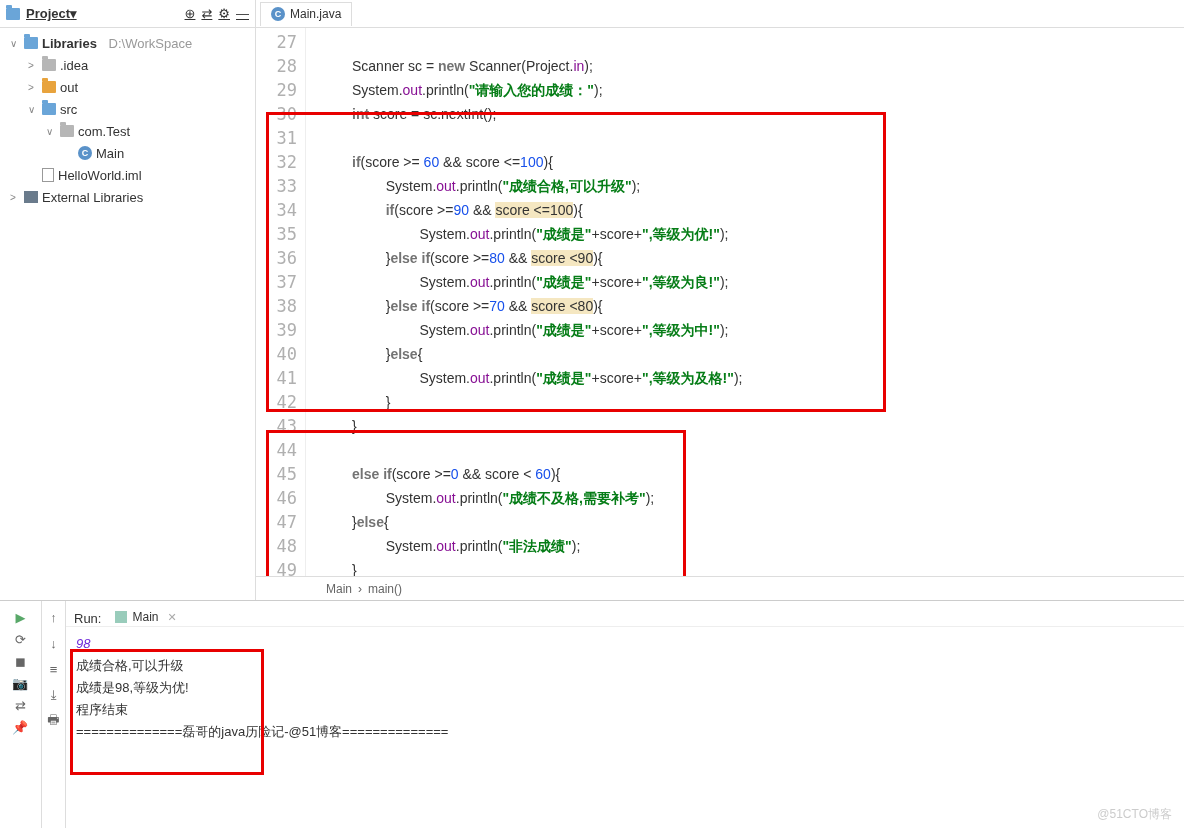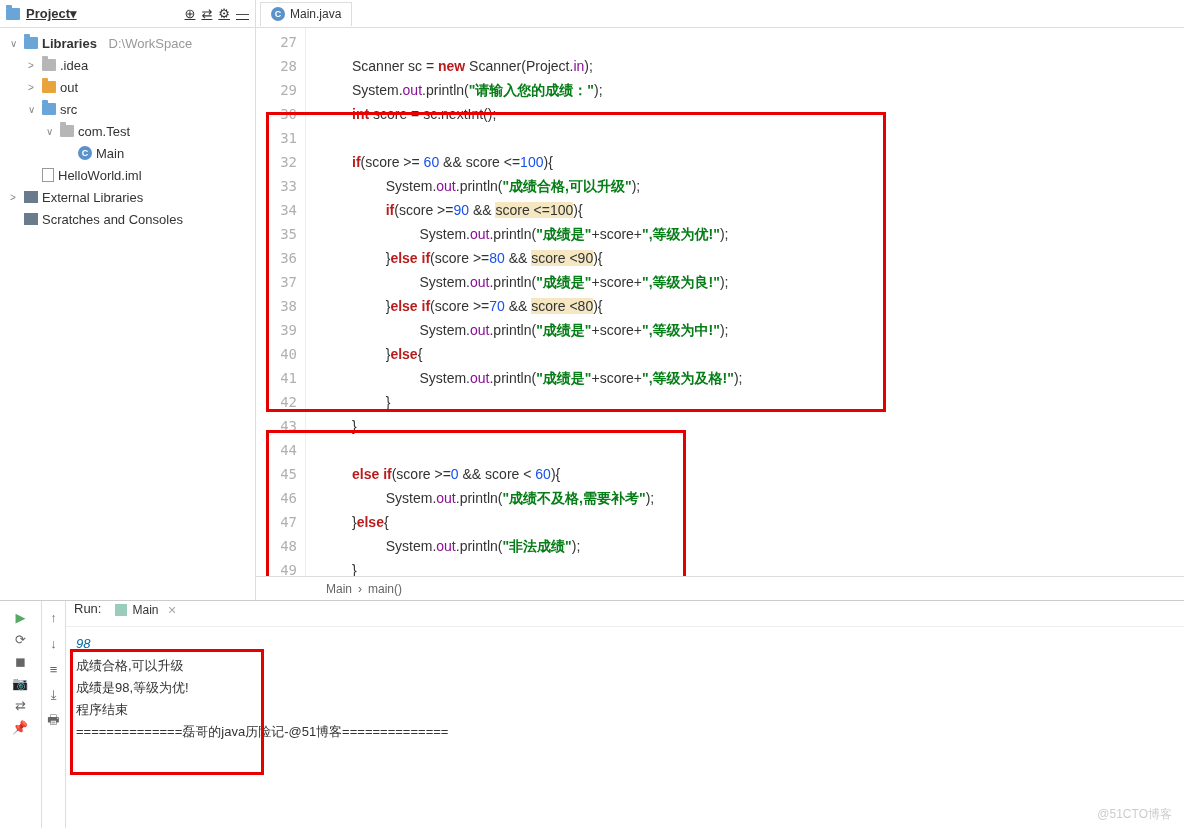--- a/index.html
+++ b/index.html
@@ -18,41 +18,41 @@
 .folder-icon::before { content:""; position:absolute; top:-3px; left:0; width:6px; height:3px; background:inherit; border-radius:1px 1px 0 0; }
 .file-icon { width:12px; height:14px; background:#fff; border:1px solid #999; display:inline-block; }
 .c-icon { width:14px; height:14px; border-radius:50%; background:#5a92c9; color:#fff; font-size:9px; font-weight:bold; display:flex; align-items:center; justify-content:center; }
 .lib-icon { width:14px; height:12px; background:#6a7b8c; display:inline-block; }
 .bold { font-weight:bold; }
 .dim { color:#999; }
 .editor { flex:1; display:flex; flex-direction:column; background:#fff; }
 .tab-bar { height:28px; border-bottom:1px solid #ddd; display:flex; align-items:center; padding-left:4px; }
 .etab { display:flex; align-items:center; height:24px; padding:0 10px; border:1px solid #ddd; border-bottom:none; background:#fff; gap:5px; font-size:12px; }
 .code-area { flex:1; display:flex; overflow:hidden; position:relative; }
-.gutter { width:50px; background:#fff; border-right:1px solid #eee; text-align:right; padding:2px 8px 0 0; color:#b0b0b0; font-family:Consolas,monospace; font-size:14px; line-height:24px; }
+.gutter { width:50px; background:#fff; border-right:1px solid #eee; text-align:right; padding:2px 8px 0 0; color:#b0b0b0; font-family:Consolas,monospace; font-size:17px; line-height:24px; }
 .code { flex:1; padding:2px 0 0 46px; font-family:Consolas,monospace; font-size:14px; line-height:24px; white-space:pre; position:relative; }
-.kw { color:#b91c1c; font-weight:bold; }
+.kw { color:#737373; font-weight:bold; }
 .fld { color:#871094; }
 .str { color:#067d17; font-weight:bold; }
 .num { color:#1750eb; }
 .hl { background:#f5e7c1; }
 .box { position:absolute; border:3px solid #e80000; pointer-events:none; }
 .breadcrumb { height:24px; border-top:1px solid #ddd; display:flex; align-items:center; padding-left:70px; font-size:12px; color:#666; gap:6px; }
 .run-panel { border-top:1px solid #ccc; height:228px; display:flex; }
 .run-left { width:42px; border-right:1px solid #ddd; display:flex; flex-direction:column; align-items:center; padding-top:6px; gap:2px; }
 .run-left2 { width:24px; border-right:1px solid #ddd; display:flex; flex-direction:column; align-items:center; padding-top:6px; gap:6px; }
 .run-btn { width:20px; height:20px; display:flex; align-items:center; justify-content:center; color:#666; font-size:13px; cursor:pointer; }
 .play { color:#59a869; }
 .run-body { flex:1; display:flex; flex-direction:column; }
-.run-header { height:26px; display:flex; align-items:flex-start; padding:0 8px; gap:8px; border-bottom:1px solid #eee; }
+.run-header { height:26px; display:flex; align-items:flex-end; padding:0 8px; gap:8px; border-bottom:1px solid #eee; }
 .run-tab { display:flex; align-items:center; gap:5px; padding:2px 6px; font-size:12px; }
 .run-tab .x { color:#aaa; margin-left:4px; font-size:11px; }
 .console { flex:1; padding:6px 10px; font-family:Consolas,monospace; font-size:13px; line-height:22px; color:#333; position:relative; }
 .console .cmd { color:#808080; }
-.console .inp { color:#0369a1; font-style:italic; }
+.console .inp { color:#6d28d9; font-style:italic; }
 .watermark { position:absolute; right:12px; bottom:8px; color:#ccc; font-size:12px; }
 </style>
 </head>
 <body>
 
 <div class="top">
   <div class="sidebar">
     <div class="project-header">
       <span class="icon">
           <span class="folder-icon blue"></span>
@@ -93,25 +93,20 @@
         </div>
       <div class="tree-row tree-indent1">
           <span class="chev"></span>
           <span class="file-icon"></span>
           <span>HelloWorld.iml</span>
         </div>
       <div class="tree-row tree-indent0">
           <span class="chev">&gt;</span>
           <span class="lib-icon"></span>
           <span>External Libraries</span>
-        </div>
-      <div class="tree-row tree-indent0">
-          <span class="chev"></span>
-          <span class="lib-icon"></span>
-          <span>Scratches and Consoles</span>
         </div>
     </div>
   </div>
 
   <div class="editor">
     <div class="tab-bar">
       <div class="etab">
           <span class="c-icon">C</span>
           <span>Main.java</span>
         </div>

